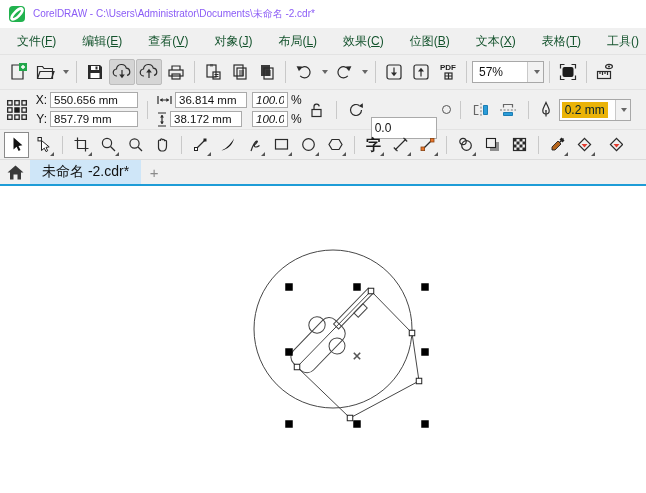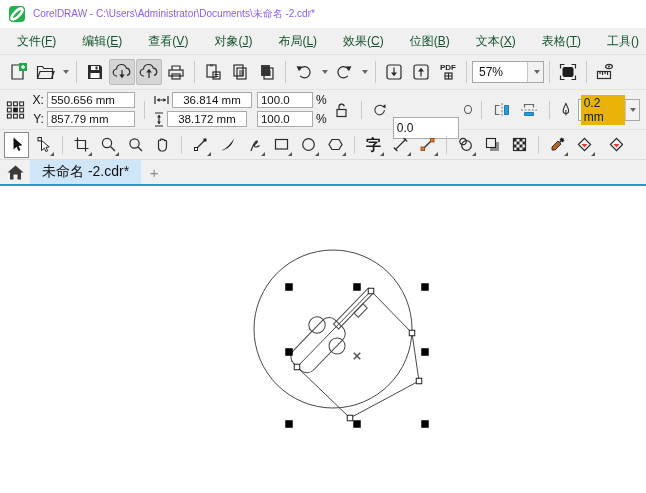--- a/index.html
+++ b/index.html
@@ -29,21 +29,21 @@
   .combo { height:22px; background:#fff; border:1px solid #a8a8a8; display:flex; align-items:center; }
   .combo .val { font-size:12px; color:#111; padding:0 6px; flex:1; }
   .combo .drop { width:16px; height:100%; display:flex; align-items:center; justify-content:center; border-left:1px solid #c9c9c9; background:#f2f2f2;}
 
   
   .stack { display:flex; flex-direction:column; gap:3px; }
   .frow { display:flex; align-items:center; gap:3px; }
   .flabel { font-size:12px; color:#111; width:14px; text-align:right;}
   .pfield { height:16px; border:1px solid #aaa; background:#fff; font-size:11.5px;
             font-family:"Liberation Sans",sans-serif; color:#111; padding:0 3px; outline:none;}
-  .w88{width:88px;} .w72{width:80px;text-align:center;} .w44{width:56px;} .w66{width:66px; height:22px; font-size:12px;margin-top:36px;}
+  .w88{width:88px;} .w72{width:72px;} .w44{width:36px;font-style:italic;} .w66{width:66px; height:22px; font-size:12px;margin-top:36px;}
   .pct { font-size:12px; color:#111; }
   .outline-combo { width:72px; height:22px; border:1px solid #a8a8a8; background:#fff; display:flex; align-items:center;}
   .outline-combo .sel { background:#eab308; color:#032030; font-size:12px; padding:1px 3px; margin-left:2px;}
   .degree { width:9px; height:9px; border:1.4px solid #555; border-radius:50%; }
 
   
   .tool { width:25px; height:26px; display:flex; align-items:center; justify-content:center;
           position:relative; border:1px solid transparent; flex:0 0 auto;}
   .tool.selected { background:#fff; border-color:#8a8a8a; }
   .fly::after { content:""; position:absolute; right:1px; bottom:1px; width:0; height:0;

